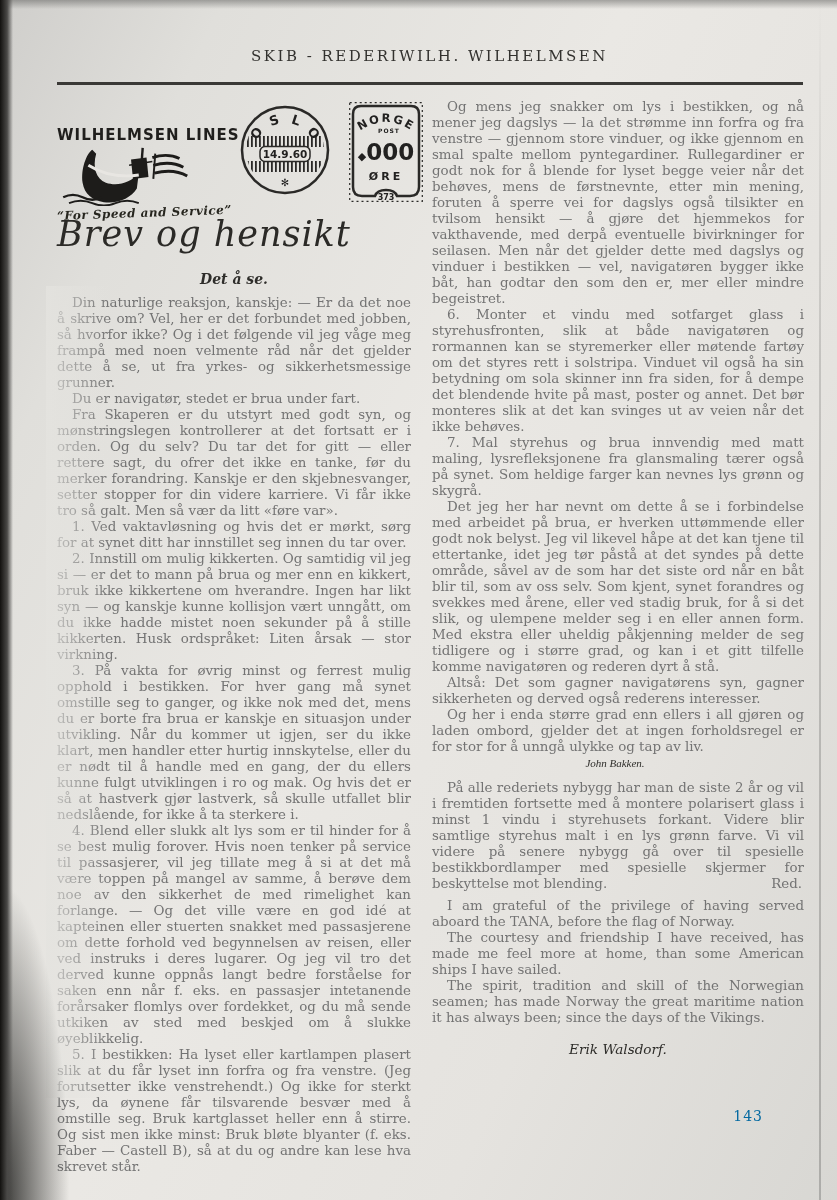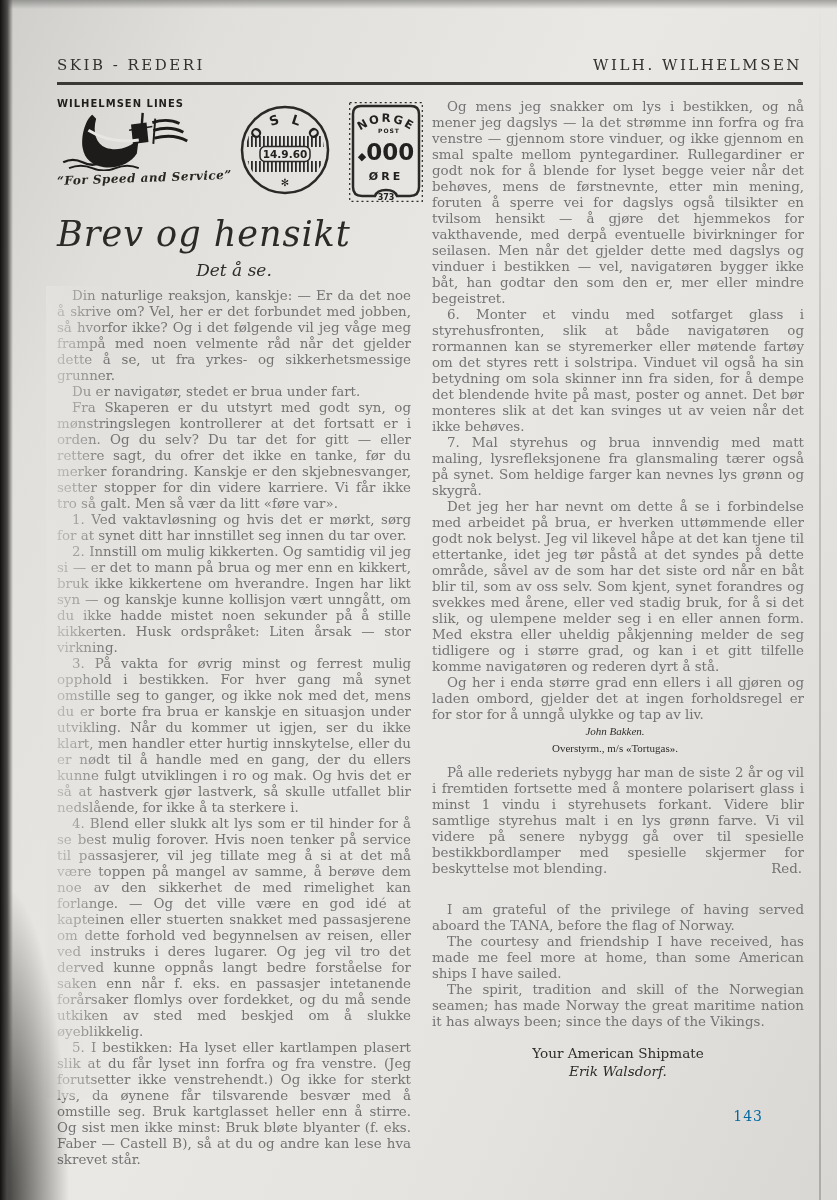--- a/index.html
+++ b/index.html
@@ -13,49 +13,49 @@
     background:linear-gradient(to right,#12110f,#4a4947 55%,rgba(74,73,71,0));z-index:9;}
   .edge-corner{position:absolute;left:0;bottom:0;width:70px;height:320px;z-index:8;
     background:radial-gradient(ellipse at 0% 100%,rgba(18,18,16,0.85),rgba(18,18,16,0) 70%);}
   .edge-top{position:absolute;top:0;left:0;width:100%;height:9px;z-index:8;
     background:linear-gradient(to bottom,rgba(92,92,90,0.5),rgba(92,92,90,0));}
   .edge-right{position:absolute;right:16px;top:0;bottom:0;width:2px;z-index:8;
     background:linear-gradient(to bottom,rgba(120,120,118,0),rgba(120,120,118,0.3) 30%,rgba(120,120,118,0.45) 90%);}
   .fade-left{position:absolute;left:46px;top:286px;width:64px;height:812px;z-index:5;pointer-events:none;
     background:linear-gradient(to right,rgba(228,227,223,0.8),rgba(228,227,223,0));}
 
-  .header{position:absolute;left:57px;top:56px;width:745px;display:flex;justify-content:space-between;}
+  .header{position:absolute;left:57px;top:47px;width:745px;display:flex;justify-content:center;}
   .header .ht{font-size:15px;letter-spacing:2.5px;color:#32312e;}
   .rule{position:absolute;left:57px;top:82px;width:746px;height:3px;background:#3a3936;}
 
   .leftcol{position:absolute;left:57px;top:98px;width:354px;}
   .rightcol{position:absolute;left:432px;top:97px;width:372px;}
 
   .stamprow{display:flex;align-items:flex-start;width:354px;height:104px;}
   .logoblk{width:168px;}
-  .logoname{font-family:"DejaVu Sans",sans-serif;font-weight:bold;font-size:10px;letter-spacing:1px;
-    color:#201f1d;transform:scaleY(1.05);white-space:nowrap;}
+  .logoname{font-family:"DejaVu Sans",sans-serif;font-weight:bold;font-size:15px;letter-spacing:1px;
+    color:#201f1d;transform:scaleY(1.05);white-space:nowrap;margin-top:28px;}
   .slogan{font-style:italic;font-weight:bold;font-size:12px;color:#27261f;transform:rotate(-2deg);
     margin-top:-4px;letter-spacing:0.5px;white-space:nowrap;}
   .postmarkblk{margin-left:14px;margin-top:6px;}
   .meterblk{margin-left:18px;margin-top:4px;}
 
   .title{font-style:italic;font-size:35px;color:#2b2a27;margin-top:12px;letter-spacing:1px;}
-  .subtitle{font-style:italic;font-weight:normal;font-size:17px;text-align:center;margin-top:6px;margin-bottom:8px;}
+  .subtitle{font-style:italic;font-weight:bold;font-size:14px;text-align:center;margin-top:17px;margin-bottom:8px;}
 
   .bodytext{font-size:13.4px;line-height:16px;text-align:justify;color:#737373;}
   .bodytext p{margin:0;text-indent:15px;}
   .rightcol .bodytext{padding-top:2px;}
 
   .sigblock{text-align:center;font-size:11px;line-height:17px;padding-right:6px;font-family:Liberation Serif, serif;}
   .signame{font-style:italic;}
   .ednote{margin-top:6px;position:relative;}
   .ednote .redsig{position:absolute;right:2px;bottom:0;}
   .letterhead{margin-top:26px;font-size:13.8px;letter-spacing:0.6px;color:#272623;}
-  .letterbody{margin-top:23px;}
+  .letterbody{margin-top:4px;}
   .closing{margin-top:14px;text-align:center;font-size:13.6px;line-height:18px;}
   .closer-sig{font-style:italic;}
   .pagenum{position:absolute;right:74px;top:1108px;font-size:14px;letter-spacing:1px;color:#0369a1;}
   svg text{fill:#222120;}
 </style>
 </head>
 <body>
 
 <div class="edge-left"></div>
 <div class="edge-corner"></div>
@@ -155,40 +155,39 @@
       <p class="para">5. I bestikken: Ha lyset eller kartlampen plasert slik at du får lyset inn forfra og fra venstre. (Jeg forutsetter ikke venstrehendt.) Og ikke for sterkt lys, da øynene får tilsvarende besvær med å omstille seg. Bruk kartglasset heller enn å stirre. Og sist men ikke minst: Bruk bløte blyanter (f. eks. Faber — Castell B), så at du og andre kan lese hva skrevet står.</p>
     </div>
 </div>
 
 <div class="rightcol">
   <div class="bodytext">
       <p class="para">Og mens jeg snakker om lys i bestikken, og nå mener jeg dagslys — la det strømme inn forfra og fra venstre — gjennom store vinduer, og ikke gjennom en smal spalte mellom pyntegardiner. Rullegardiner er godt nok for å blende for lyset begge veier når det behøves, mens de førstnevnte, etter min mening, foruten å sperre vei for dagslys også tilsikter en tvilsom hensikt — å gjøre det hjemmekos for vakthavende, med derpå eventuelle bivirkninger for seilasen. Men når det gjelder dette med dagslys og vinduer i bestikken — vel, navigatøren bygger ikke båt, han godtar den som den er, mer eller mindre begeistret.</p>
       <p class="para">6. Monter et vindu med sotfarget glass i styrehusfronten, slik at både navigatøren og rormannen kan se styremerker eller møtende fartøy om det styres rett i solstripa. Vinduet vil også ha sin betydning om sola skinner inn fra siden, for å dempe det blendende hvite på mast, poster og annet. Det bør monteres slik at det kan svinges ut av veien når det ikke behøves.</p>
       <p class="para">7. Mal styrehus og brua innvendig med matt maling, lysrefleksjonene fra glansmaling tærer også på synet. Som heldige farger kan nevnes lys grønn og skygrå.</p>
       <p class="para">Det jeg her har nevnt om dette å se i forbindelse med arbeidet på brua, er hverken uttømmende eller godt nok belyst. Jeg vil likevel håpe at det kan tjene til ettertanke, idet jeg tør påstå at det syndes på dette område, såvel av de som har det siste ord når en båt blir til, som av oss selv. Som kjent, synet forandres og svekkes med årene, eller ved stadig bruk, for å si det slik, og ulempene melder seg i en eller annen form. Med ekstra eller uheldig påkjenning melder de seg tidligere og i større grad, og kan i et gitt tilfelle komme navigatøren og rederen dyrt å stå.</p>
+      <p class="para">Altså: Det som gagner navigatørens syn, gagner sikkerheten og derved også rederens interesser.</p>
       <p class="para">Og her i enda større grad enn ellers i all gjøren og laden ombord, gjelder det at ingen forholdsregel er for stor for å unngå ulykke og tap av liv.</p>
     </div>
 
   <div class="sigblock">
     <div class="signame">John Bakken.</div>
-    <div>Overstyrm., m/s «Tortugas».</div>
   </div>
 
   <div class="bodytext ednote">
     <p style="text-indent:15px;margin:0;">
       <span>På alle rederiets nybygg har man de siste 2 år og vil i fremtiden fortsette med å montere polarisert glass i minst 1 vindu i styrehusets forkant. Videre blir samtlige styrehus malt i en lys grønn farve. Vi vil videre på senere nybygg gå over til spesielle bestikkbordlamper med spesielle skjermer for beskyttelse mot blending.</span>
       <span class="redsig">Red.</span>
     </p>
   </div>
 
   <div class="bodytext letterbody">
       <p class="para">I am grateful of the privilege of having served aboard the TANA, before the flag of Norway.</p>
       <p class="para">The courtesy and friendship I have received, has made me feel more at home, than some American ships I have sailed.</p>
       <p class="para">The spirit, tradition and skill of the Norwegian seamen; has made Norway the great maritime nation it has always been; since the days of the Vikings.</p>
     </div>
 
   <div class="closing">
-    <div>Your American Shipmate</div>
     <div class="closer-sig">Erik Walsdorf.</div>
   </div>
 </div>
 
 <div class="pagenum">143</div>
 
 </body></html>

